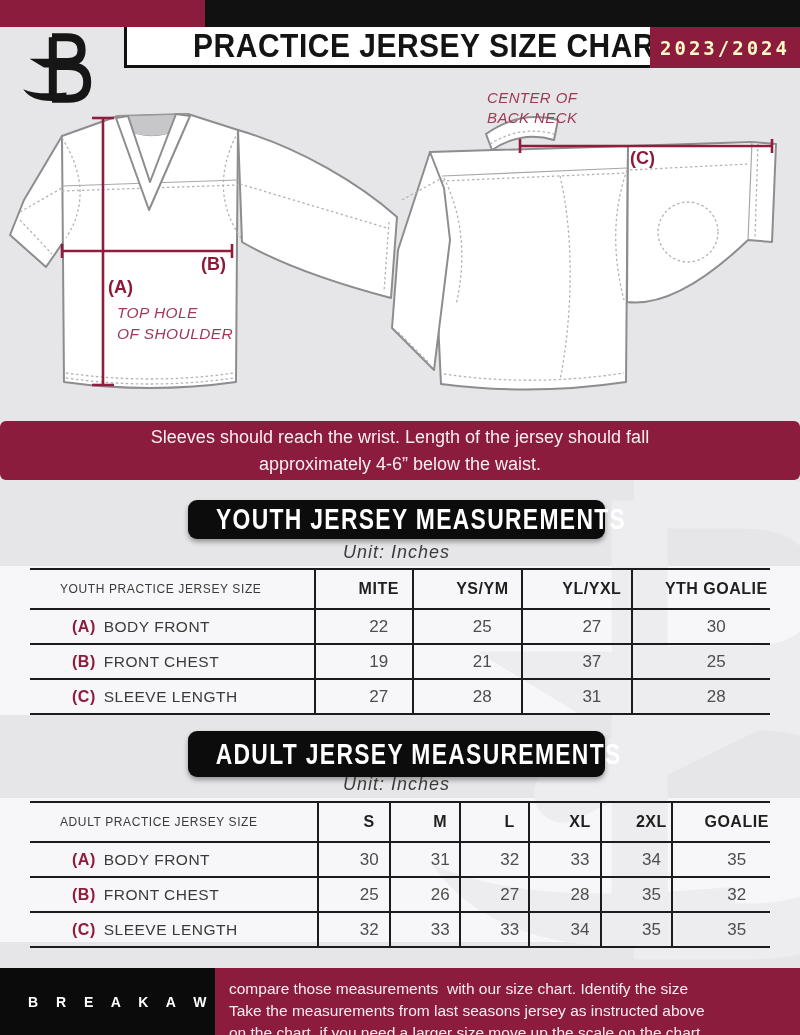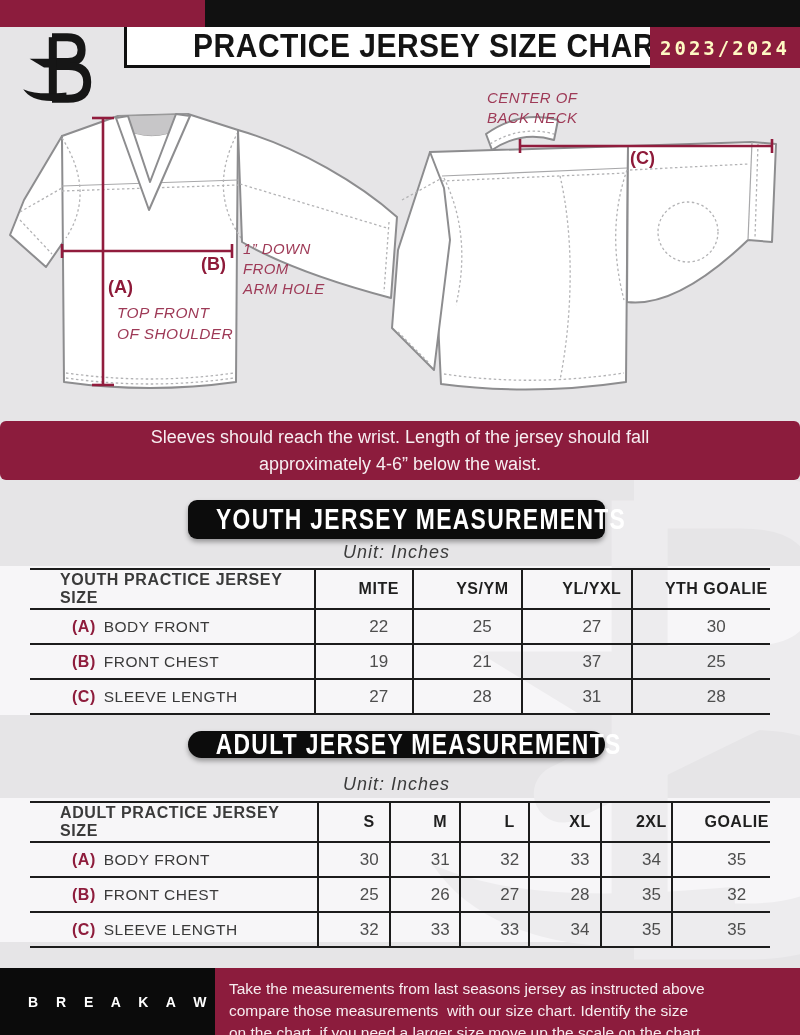--- a/index.html
+++ b/index.html
@@ -68,21 +68,21 @@
   .table-strip { left:0; width:800px; background:#f7f6f8; z-index:0; position:absolute; }
   .size-table-wrap { left:30px; width:740px; z-index:2; }
   table.size-table { width:100%; border-collapse:collapse; table-layout:fixed; }
   table.size-table th, table.size-table td {
     border-top:2px solid #1c1c1c; padding:0; text-align:center; vertical-align:middle;
   }
   table.size-table tr:last-child th, table.size-table tr:last-child td { border-bottom:2px solid #1c1c1c; }
   table.size-table th + th, table.size-table td + td { border-left:2px solid #1c1c1c;padding-left:30px; }
   table.size-table th { height:38px; }
   table.size-table td { height:33px; }
-  .hdr-label { text-align:left !important; padding-left:30px !important; font-weight:700; font-size:16px; color:#3a3a3a; letter-spacing:0.6px; }
+  .hdr-label { text-align:left !important; padding-left:30px !important; font-weight:400; font-size:12px; color:#3a3a3a; letter-spacing:0.6px; }
   .hdr-size  { font-weight:700; font-size:16px; color:#1f1f1f; letter-spacing:0.5px; }
   .row-label { text-align:left !important; padding-left:42px !important; font-size:15.5px; color:#3a3a3a; letter-spacing:0.5px; }
   .row-key   { font-weight:700; color:#8e1c3c; margin-right:8px; font-size:16px; }
   .cell-val  { font-size:17px; color:#4e4e4e; }
 
   
   .watermark { position:absolute; inset:0; overflow:hidden; z-index:1; pointer-events:none; }
   .wm-b { position:absolute; right:-170px; top:430px; width:560px; height:600px; }
   .wm-swoosh {
     position:absolute; right:-50px; top:705px; width:330px; height:58px;
@@ -193,28 +193,23 @@
         <path class="mline" d="M772,69 V83"></path>
     </g>
   </svg>
 
   <div class="diag-note" style="left:487px;top:88px;">
     <div>CENTER OF</div>
     <div>BACK NECK</div>
   </div>
   <div class="diag-label" style="left:630px;top:148px;">(C)</div>
   <div class="diag-label" style="left:201px;top:254px;">(B)</div>
-  <div class="diag-note" style="left:243px;top:239px;">
-    <div>1” DOWN</div>
-    <div>FROM</div>
-    <div>ARM HOLE</div>
-  </div>
   <div class="diag-label" style="left:108px;top:277px;">(A)</div>
   <div class="diag-note" style="left:117px;top:302px;font-size:15.5px;line-height:21px;">
-    <div>TOP FRONT</div>
+    <div>TOP HOLE</div>
     <div>OF SHOULDER</div>
   </div>
 
   <div class="abs note-banner">
     <div>Sleeves should reach the wrist. Length of the jersey should fall</div>
     <div>approximately 4-6” below the waist.</div>
   </div>
 
   <div class="abs pill" style="top:500px;height:39px;">
     <span>YOUTH JERSEY MEASUREMENTS</span>
@@ -256,21 +251,21 @@
         <td class="row-label"><span class="row-key">(C)</span><span>SLEEVE LENGTH</span></td>
         <td class="cell-val">27</td>
         <td class="cell-val">28</td>
         <td class="cell-val">31</td>
         <td class="cell-val">28</td>
       </tr>
     </tbody>
       </table>
   </div>
 
-  <div class="abs pill" style="top:731px;height:27px;border-radius:18px;">
+  <div class="abs pill" style="top:731px;height:46px;">
     <span>ADULT JERSEY MEASUREMENTS</span>
   </div>
   <div class="abs unit-label" style="top:774px;">Unit: Inches</div>
 
   <div class="abs size-table-wrap" style="top:801px;">
     <table class="size-table">
       <colgroup>
           <col style="width:38.9%">
           <col style="width:9.8%">
           <col style="width:9.4%">
@@ -327,19 +322,19 @@
           <path d="M40,9 H59 Q77,9 77,25 Q77,40 60,40 H40"></path>
           <path d="M40,45 H61 Q84,45 84,65 Q84,86 60,86 H40"></path>
           <path d="M41,9 V86"></path>
         </g>
         <path d="M46,36 H12 L30,47 H46 Z" fill="#bdbbbe"></path>
         <path d="M58,87 C30,92 12,86 4,74 C18,80 34,80 58,78 Z" fill="#bdbbbe"></path>
       </svg>
       <div class="footer-brand">B R E A K A W A Y</div>
     </div>
     <div class="footer-maroon">
+      <div>compare those measurements  with our size chart. Identify the size</div>
       <div>Take the measurements from last seasons jersey as instructed above</div>
-      <div>compare those measurements  with our size chart. Identify the size</div>
       <div>on the chart, if you need a larger size move up the scale on the chart</div>
     </div>
   </div>
 
 </div>
 
 </body></html>

